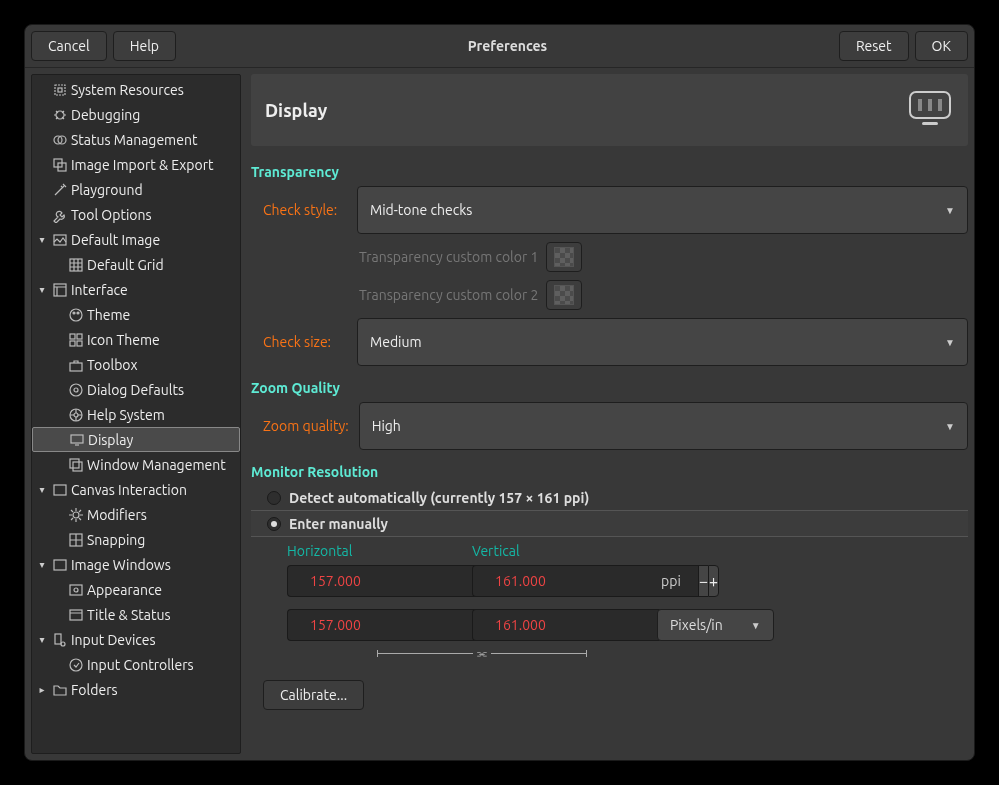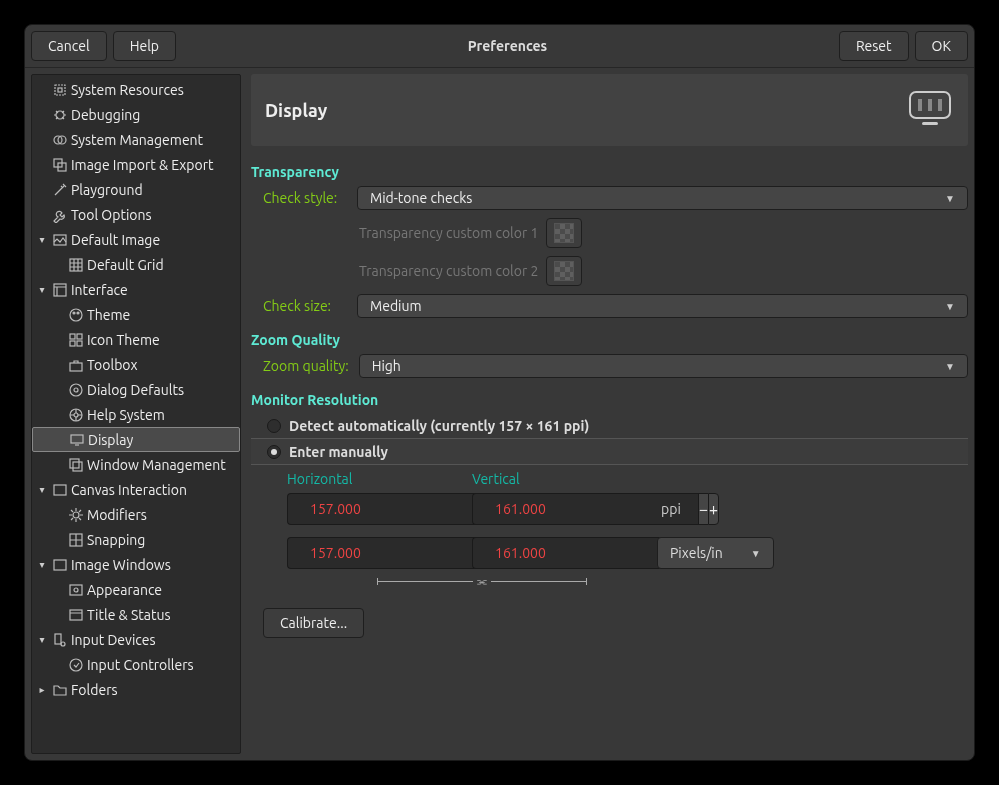--- a/index.html
+++ b/index.html
@@ -133,32 +133,32 @@
       color: #5eead4;
       margin: 6px 0 6px 0;
     }
     .form-row {
       display: flex;
       align-items: center;
       margin-bottom: 8px;
       gap: 10px;
     }
     .form-label {
-      color: #84cc16;
+      color: #f97316;
       min-width: 96px;
       text-align: left;
       padding-left: 12px;
       white-space: nowrap;
     }
     .dropdown {
       flex: 1;
       background: #454545;
       border: 1px solid #1e1e1e;
       border-radius: 4px;
-      padding: 3px 12px;
+      padding: 15px 12px;
       display: flex;
       align-items: center;
       cursor: pointer;
       position: relative;
     }
     .dropdown-value {
       flex: 1;
       color: #eee;
     }
     .dropdown-caret {
@@ -352,21 +352,21 @@
         </div>
         <div class="tree-item indent-1">
           <span class="tree-expander"></span>
           <span style="width: 4px;"></span>
           <span class="tree-icon">
             <svg width="16" height="16" viewBox="0 0 16 16" fill="none" stroke="#bbb" stroke-width="1.2">
               <circle cx="6" cy="8" r="4"></circle>
               <circle cx="10" cy="8" r="4"></circle>
             </svg>
           </span>
-          <span class="tree-label">System Management</span>
+          <span class="tree-label">Status Management</span>
         </div>
         <div class="tree-item indent-1">
           <span class="tree-expander"></span>
           <span style="width: 4px;"></span>
           <span class="tree-icon">
             <svg width="16" height="16" viewBox="0 0 16 16" fill="none" stroke="#bbb" stroke-width="1.2">
               <rect x="2" y="2" width="8" height="8"></rect>
               <rect x="6" y="6" width="8" height="8"></rect>
             </svg>
           </span>

